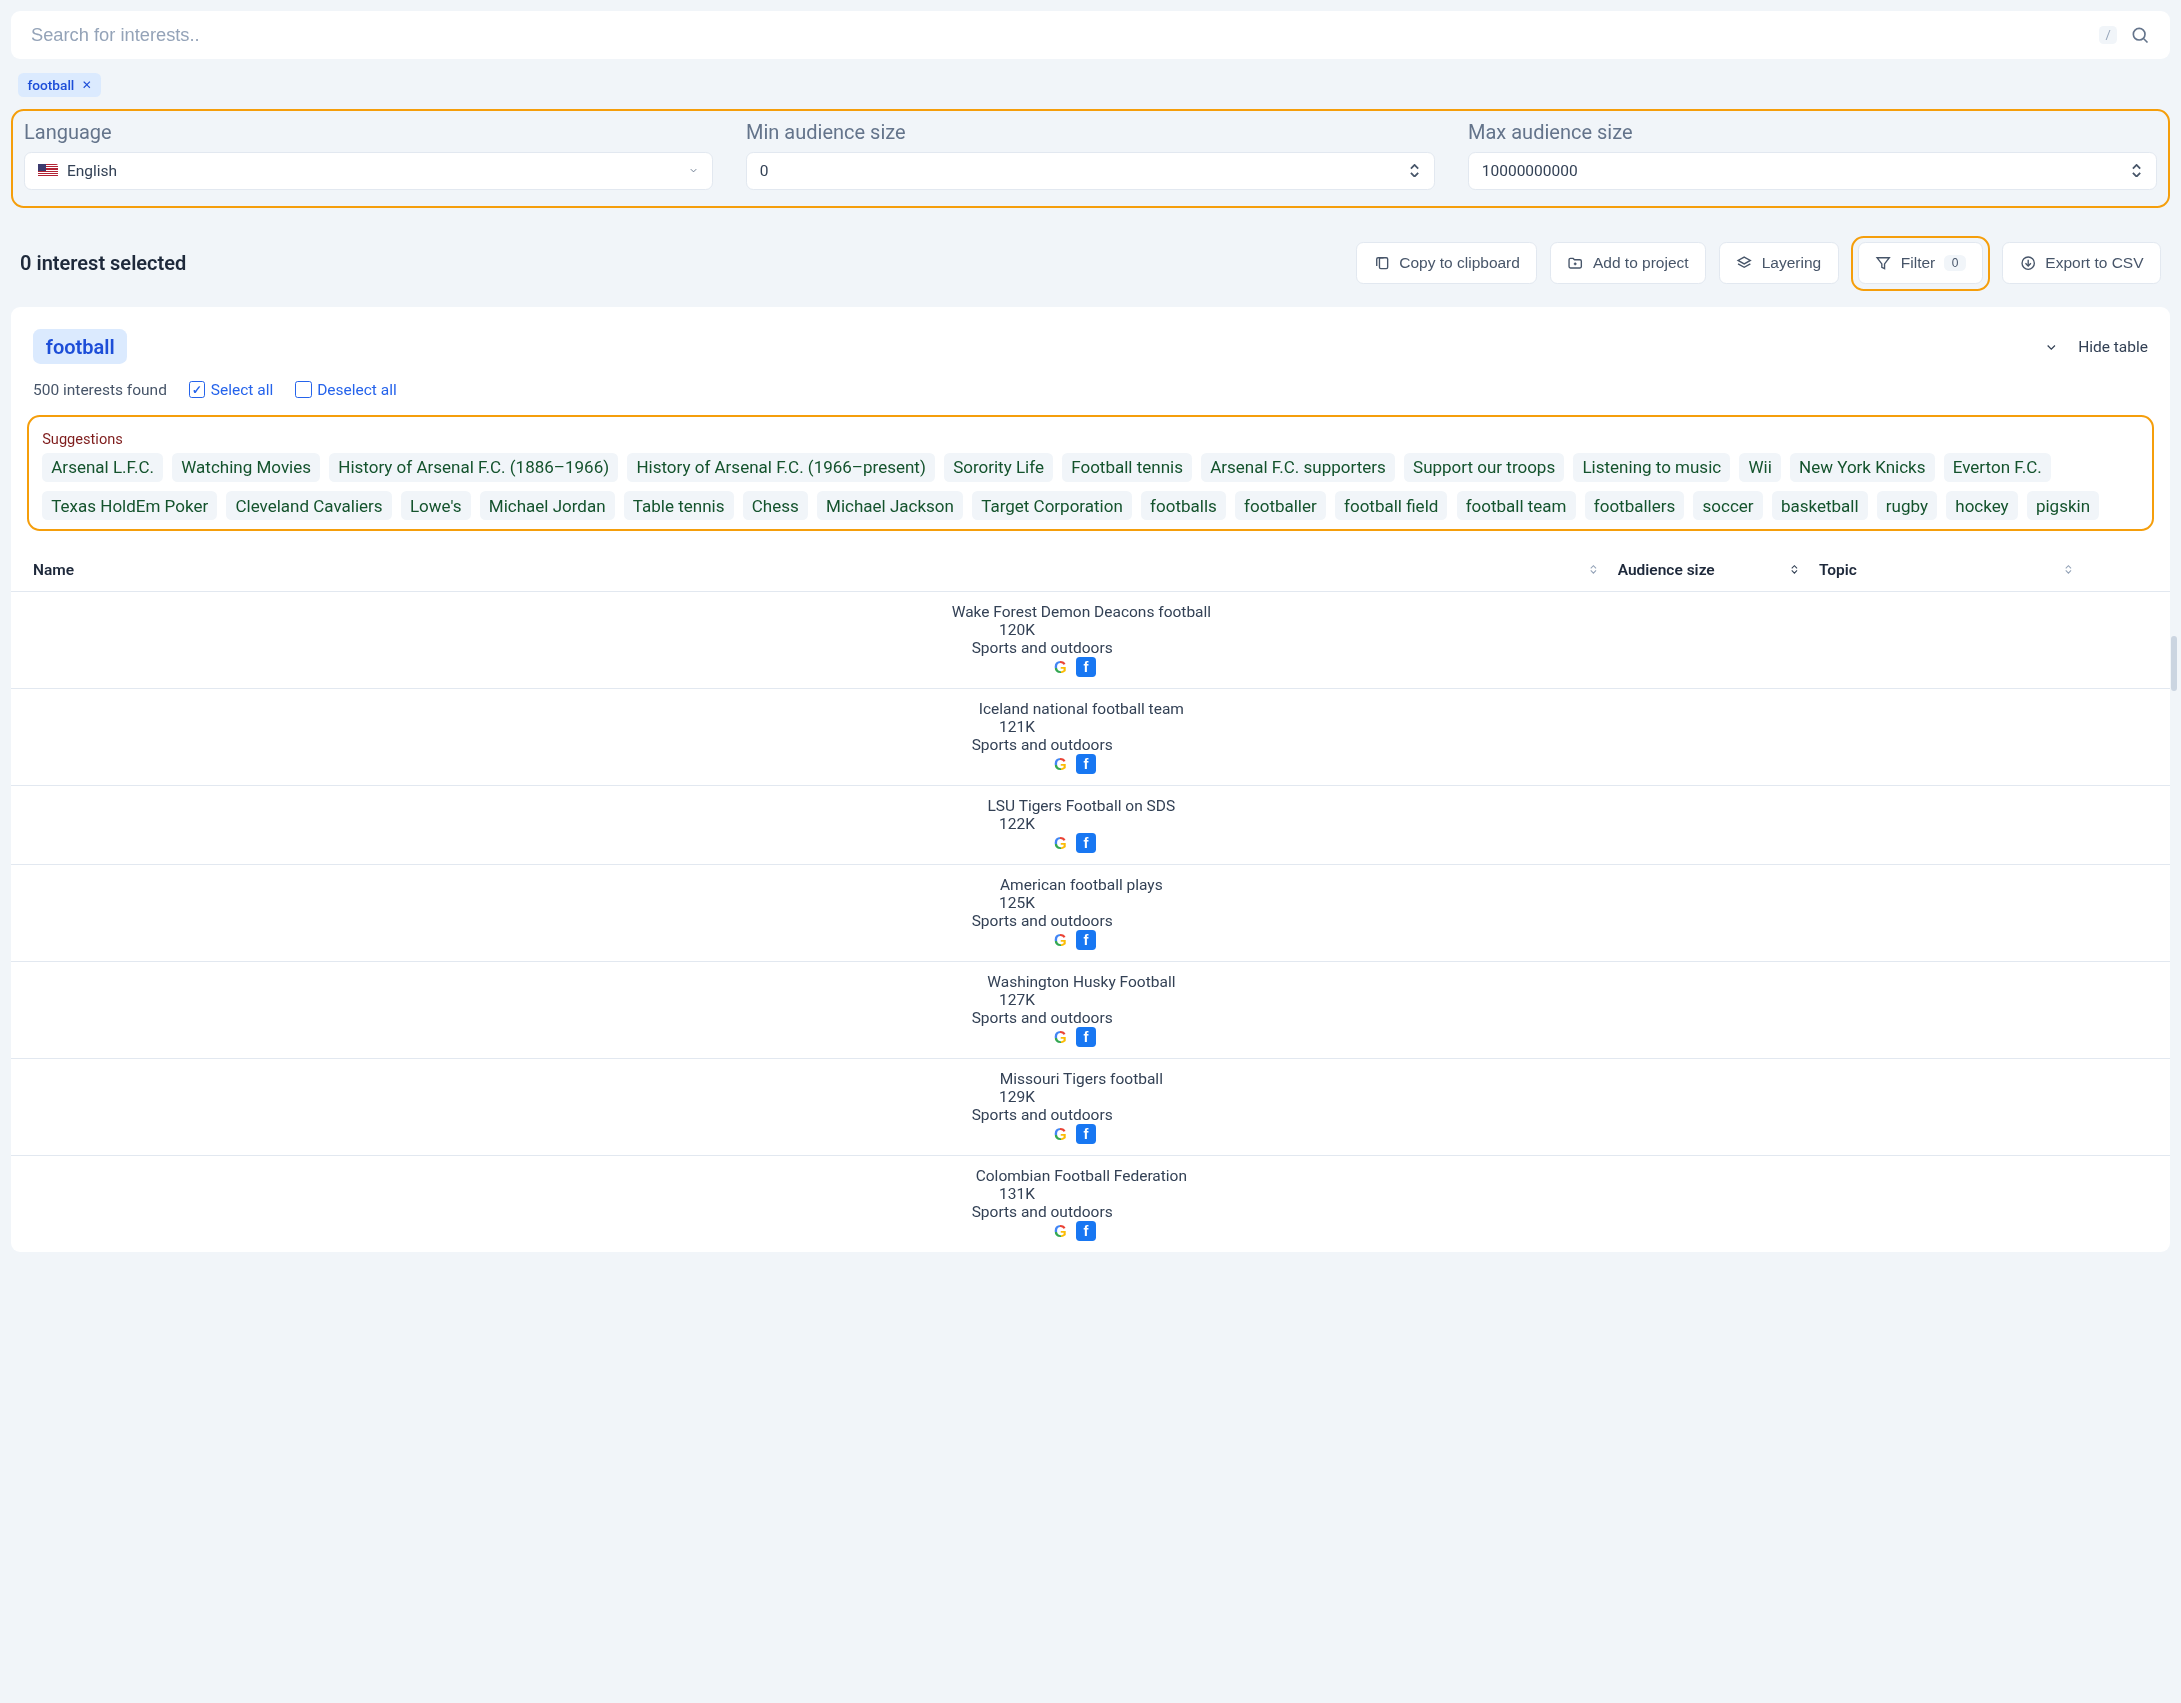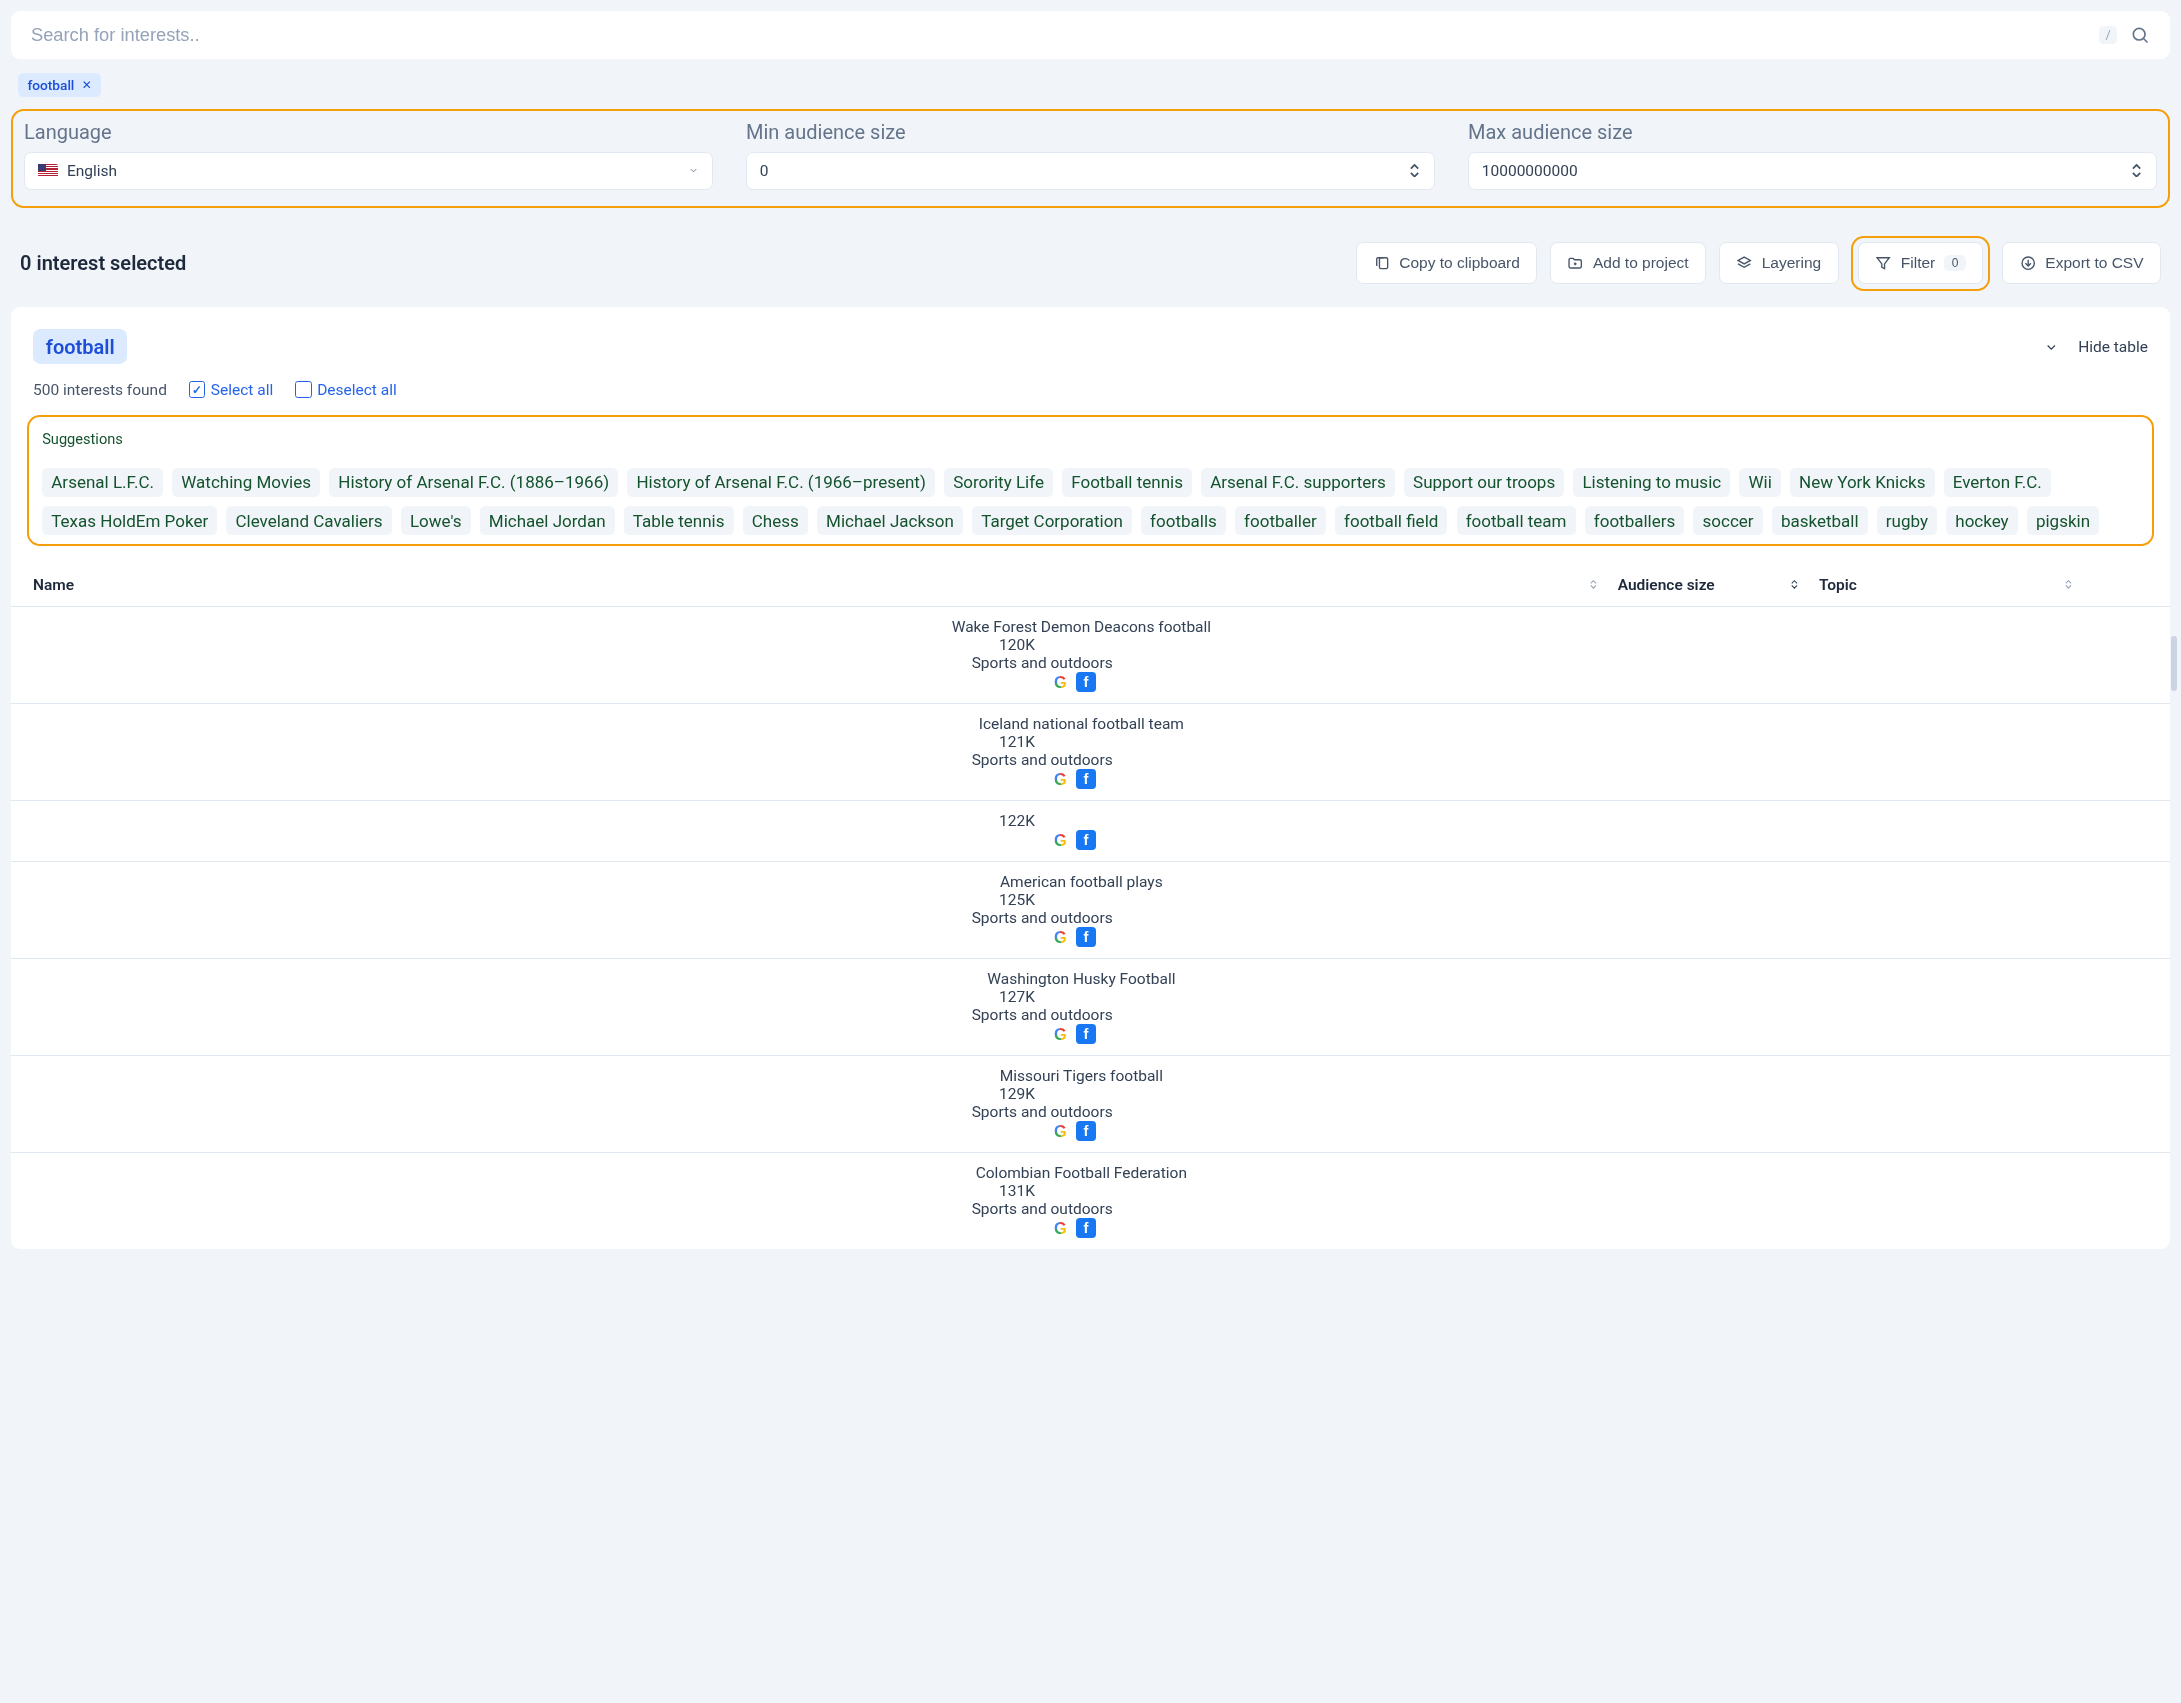--- a/index.html
+++ b/index.html
@@ -164,21 +164,21 @@
   cursor: pointer;
 }
 .checkbox-icon { width: 16.4px; height: 16.4px; border: 1.8px solid #2563eb; border-radius: 2.7px; display: inline-flex; align-items: center; justify-content: center; }
 .checkbox-icon.checked::after { content: '✓'; color: #2563eb; font-size: 12px; font-weight: bold; }
 .suggestions-box {
   border: 2.7px solid #f59e0b;
   border-radius: 12.8px;
   margin: 0 16.4px 16.4px 16.4px;
   padding: 12.8px 12.8px 9.1px 12.8px;
 }
-.sugg-label { color: #14532d; font-size: 14.6px; margin-bottom: 20px; }
+.sugg-label { color: #7f1d1d; font-size: 14.6px; margin-bottom: 5px; }
 .sugg-chips { display: flex; flex-wrap: wrap; gap: 9.1px; }
 .sugg-chip {
   background: #f1f5f9;
   color: #14532d;
   padding: 4.6px 9.1px;
   border-radius: 5.5px;
   font-size: 17px;
   cursor: pointer;
 }
 .table { width: 100%; }
@@ -451,20 +451,23 @@
             </div>
             <div class="col-topic">
               <span>Sports and outdoors</span>
             </div>
             <div class="col-links links">
               <span class="g-icon">G</span>
               <span class="fb-icon">f</span>
             </div>
           </div>
           <div class="trow">
+            <div class="col-name">
+              <span>LSU Tigers Football on SDS</span>
+            </div>
             <div class="col-aud">
               <span>122K</span>
             </div>
             <div class="col-topic">
               <span></span>
             </div>
             <div class="col-links links">
               <span class="g-icon">G</span>
               <span class="fb-icon">f</span>
             </div>

